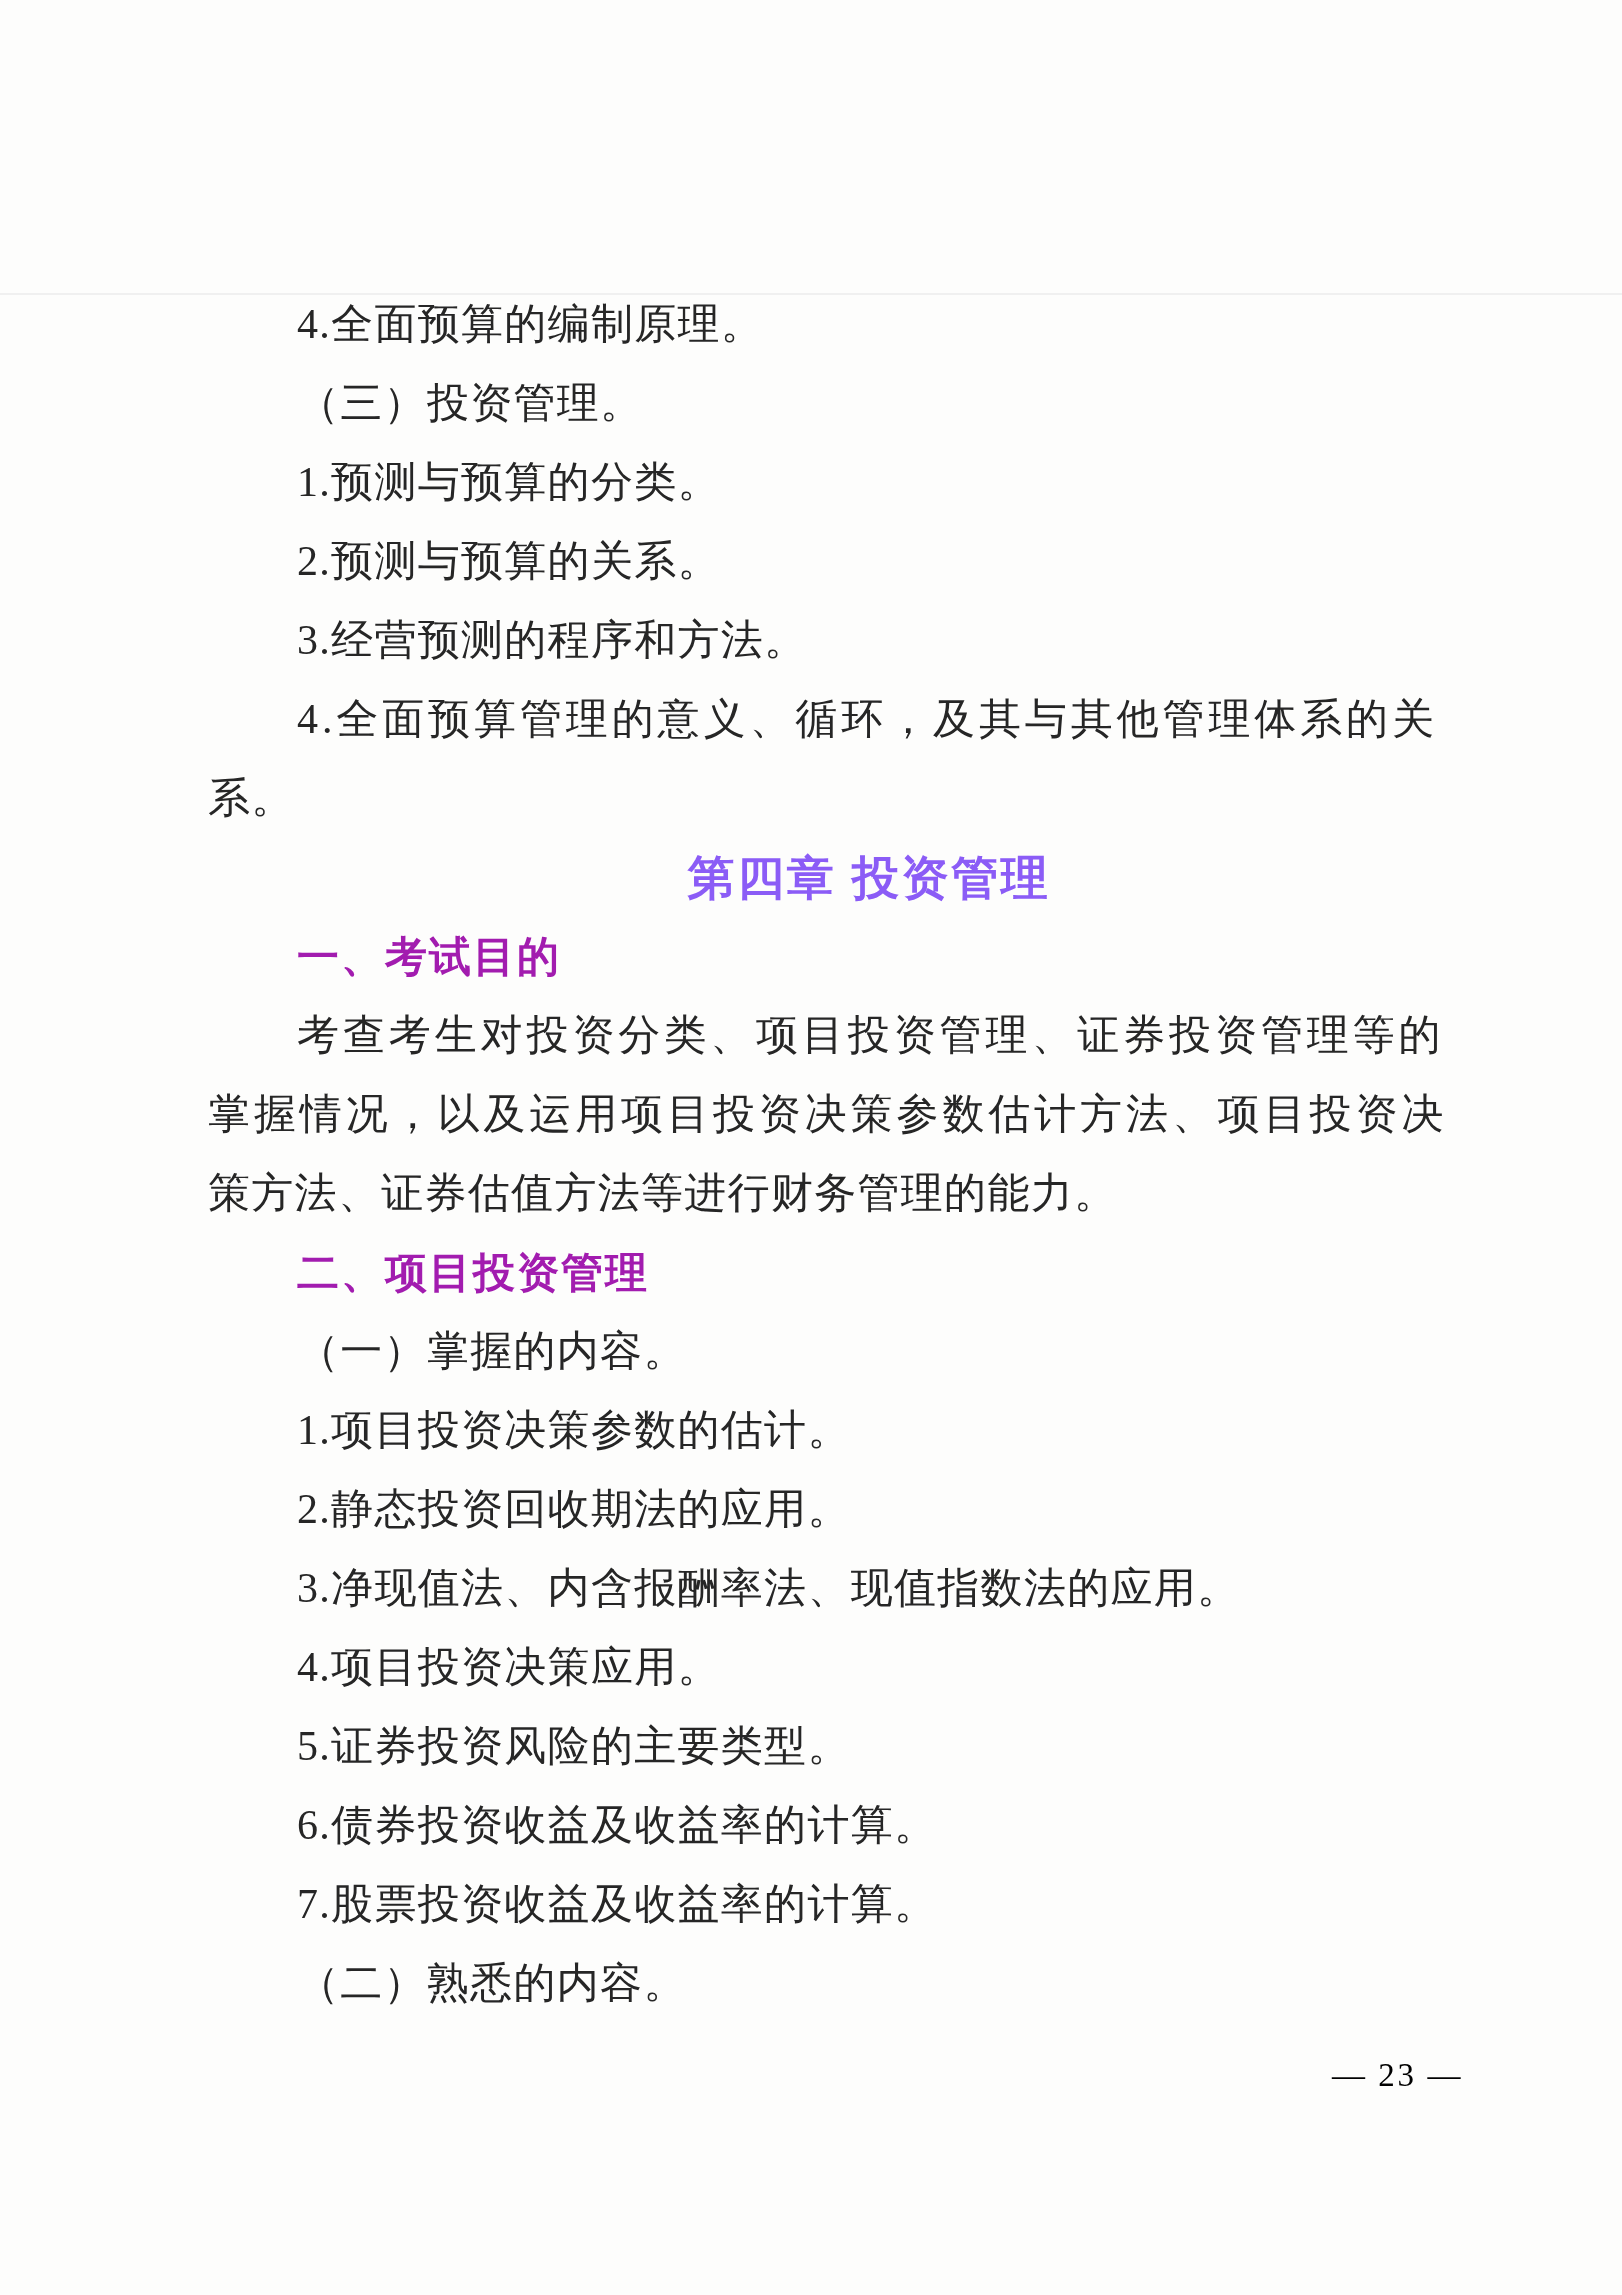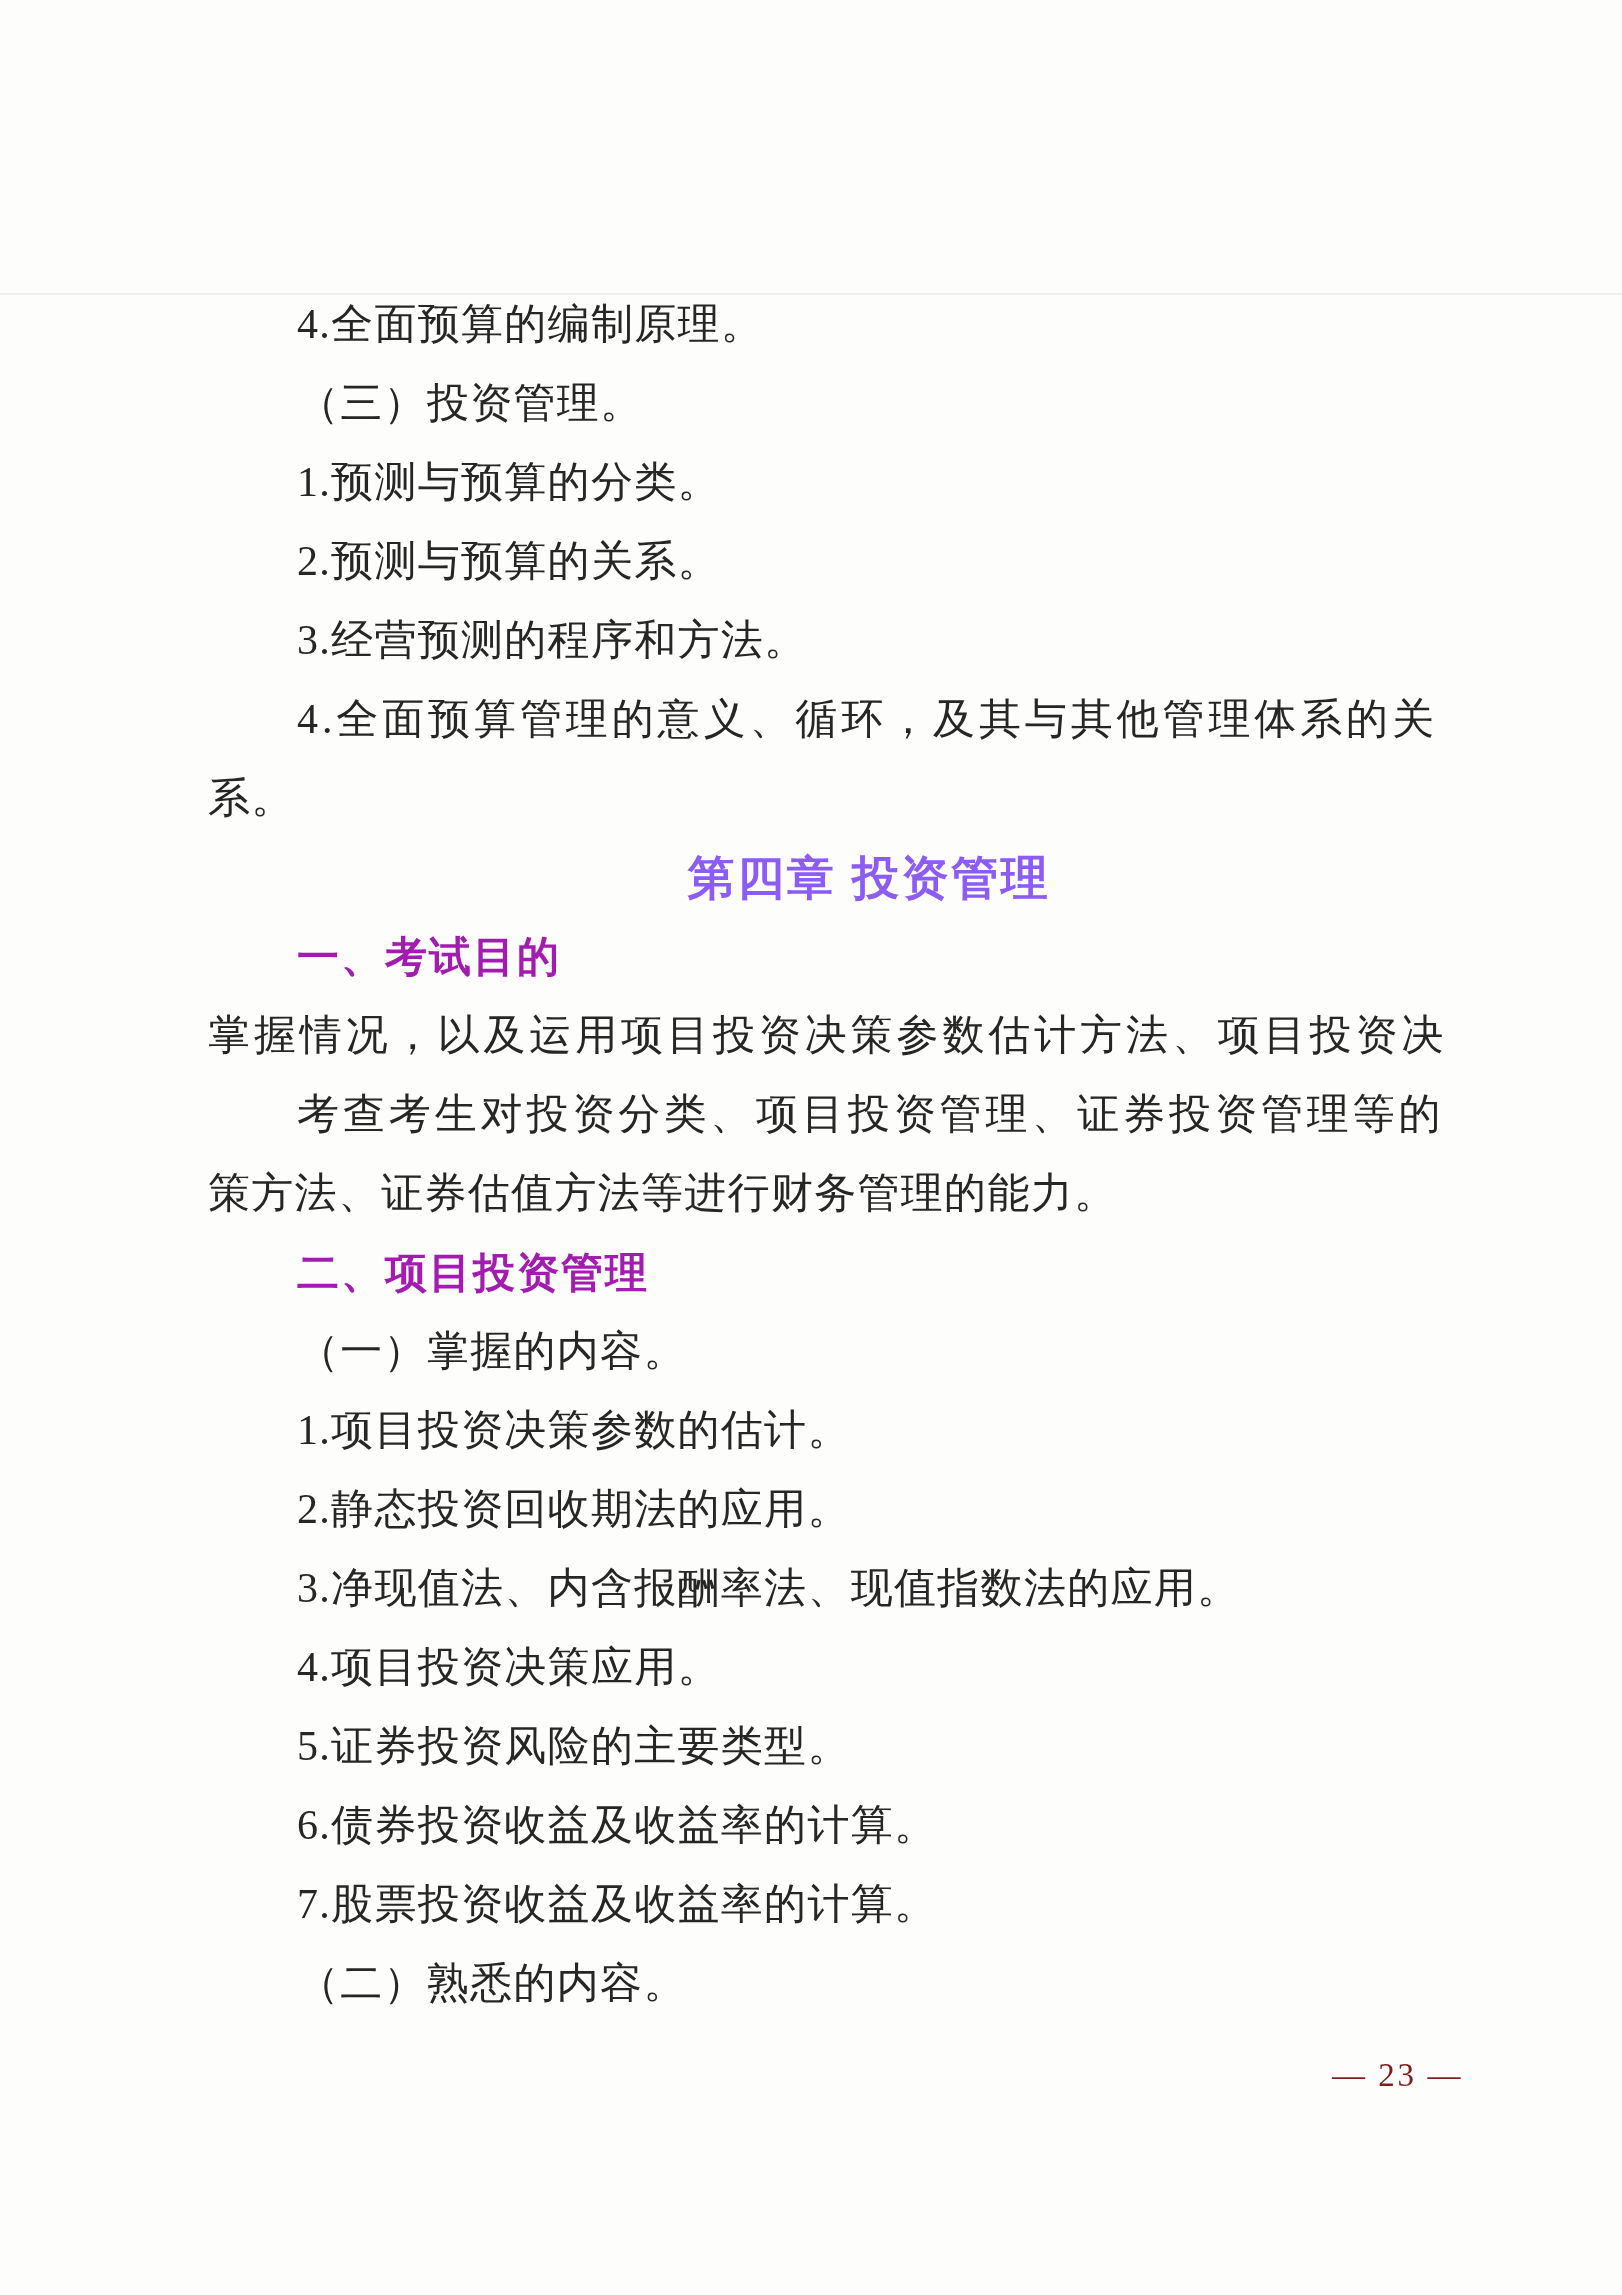--- a/index.html
+++ b/index.html
@@ -62,43 +62,43 @@
     padding-left: 0;
     letter-spacing: 2.6px;
   }
   .page-number-line {
     line-height: 79px;
     margin-top: 13px;
     text-align: right;
     padding-right: 67px;
     font-size: 33px;
     letter-spacing: 2.6px;
-    color: #7f1d1d;
+    color: #000000;
     font-family: "Liberation Serif", "DejaVu Serif", serif;
   }
 </style>
 </head>
 <body>
 
 <div class="page">
   <div class="scan-artifact"></div>
 
   <div class="doc-lines" id="doc-lines">
 
     <div class="line body indent">4.全面预算的编制原理。</div>
       <div class="line body indent">（三）投资管理。</div>
       <div class="line body indent">1.预测与预算的分类。</div>
       <div class="line body indent">2.预测与预算的关系。</div>
       <div class="line body indent">3.经营预测的程序和方法。</div>
       <div class="line body indent stretch">4.全面预算管理的意义、循环，及其与其他管理体系的关</div>
       <div class="line body">系。</div>
       <div class="line chapter">第四章 投资管理</div>
       <div class="line heading indent">一、考试目的</div>
+      <div class="line body indent stretch">考查考生对投资分类、项目投资管理、证券投资管理等的</div>
       <div class="line body stretch">掌握情况，以及运用项目投资决策参数估计方法、项目投资决</div>
-      <div class="line body indent stretch">考查考生对投资分类、项目投资管理、证券投资管理等的</div>
       <div class="line body">策方法、证券估值方法等进行财务管理的能力。</div>
       <div class="line heading indent">二、项目投资管理</div>
       <div class="line body indent">（一）掌握的内容。</div>
       <div class="line body indent">1.项目投资决策参数的估计。</div>
       <div class="line body indent">2.静态投资回收期法的应用。</div>
       <div class="line body indent">3.净现值法、内含报酬率法、现值指数法的应用。</div>
       <div class="line body indent">4.项目投资决策应用。</div>
       <div class="line body indent">5.证券投资风险的主要类型。</div>
       <div class="line body indent">6.债券投资收益及收益率的计算。</div>
       <div class="line body indent">7.股票投资收益及收益率的计算。</div>

